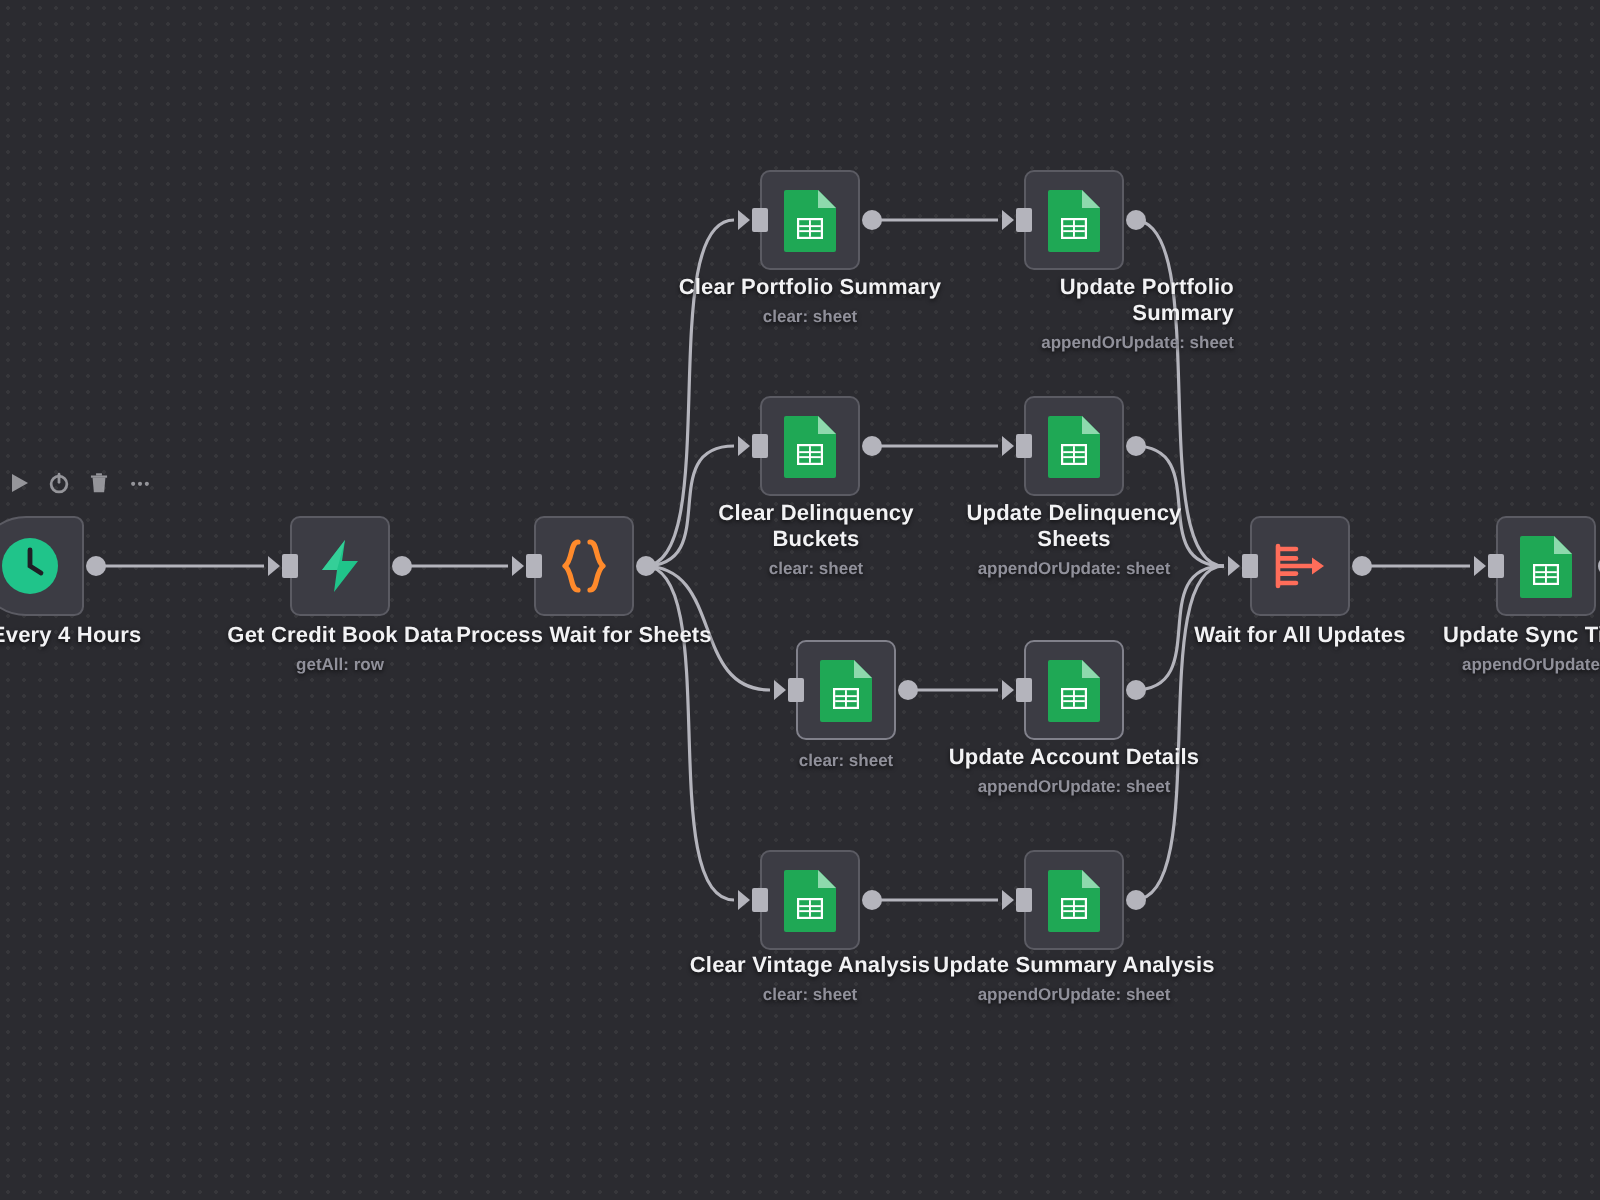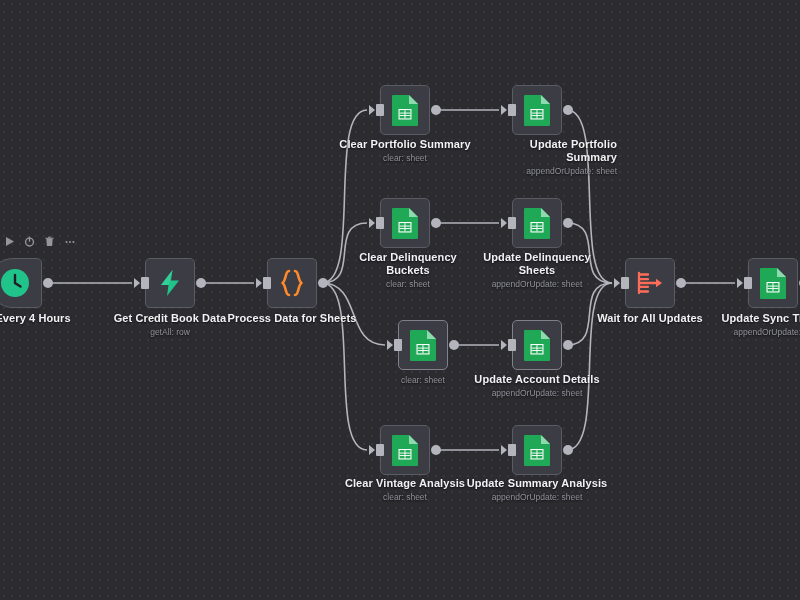--- a/index.html
+++ b/index.html
@@ -65,21 +65,21 @@
     font-weight: bold;
     line-height: 13px;
     letter-spacing: 0.1px;
     white-space: pre-line;
     text-shadow: 0 1px 2px rgba(0,0,0,0.65);
   }
   .caption .sub {
     display: block;
     color: #90909a;
     font-size: 8.5px;
-    font-weight: normal;
+    font-weight: bold;
     line-height: 11px;
     margin-top: 2px;
     white-space: nowrap;
     text-shadow: 0 1px 2px rgba(0,0,0,0.65);
   }
   .port {
     position: absolute;
     width: 10px;
     height: 10px;
     border-radius: 50%;
@@ -173,21 +173,21 @@
       <div class="node" style="left: 267px; top: 258px;">
         <span class="node-icon"><svg width="32" height="32" viewBox="0 0 32 32">
             <path d="M13 4 C9 4 10.5 13 6.5 16 C10.5 19 9 28 13 28" stroke="#ff8a2b" stroke-width="2.6" fill="none" stroke-linecap="round" stroke-linejoin="round"></path>
             <path d="M19 4 C23 4 21.5 13 25.5 16 C21.5 19 23 28 19 28" stroke="#ff8a2b" stroke-width="2.6" fill="none" stroke-linecap="round" stroke-linejoin="round"></path>
           </svg></span>
       </div>
       <div class="port" style="left: 318px; top: 278px;"></div>
       <div class="inport" style="left: 263px; top: 277px;"></div>
       <div class="arrowhead" style="left: 256px; top: 278px;"></div>
       <div class="caption" style="left: 212px; top: 312px; width: 160px;">
-        <span class="title">Process Data for Sheets</span>
+        <span class="title">Process Wait for Sheets</span>
       </div>
       <div class="node" style="left: 380px; top: 85px;">
         <span class="node-icon"><svg width="28" height="32" viewBox="0 0 28 32">
             <path d="M2 1 h16 l9 9 v21 a1 1 0 0 1 -1 1 h-24 a1 1 0 0 1 -1 -1 v-29 a1 1 0 0 1 1 -1 z" fill="#1fa855"></path>
             <path d="M18 1 l9 9 h-9 z" fill="#8ed9ad"></path>
             <rect x="7.5" y="15" width="13" height="10.5" fill="#ffffff"></rect>
             <rect x="8.6" y="16.1" width="10.8" height="8.3" fill="#1fa855"></rect>
             <rect x="8.6" y="18.6" width="10.8" height="0.95" fill="#ffffff"></rect>
             <rect x="8.6" y="21.1" width="10.8" height="0.95" fill="#ffffff"></rect>
             <rect x="13.5" y="16.1" width="0.95" height="8.3" fill="#ffffff"></rect>

